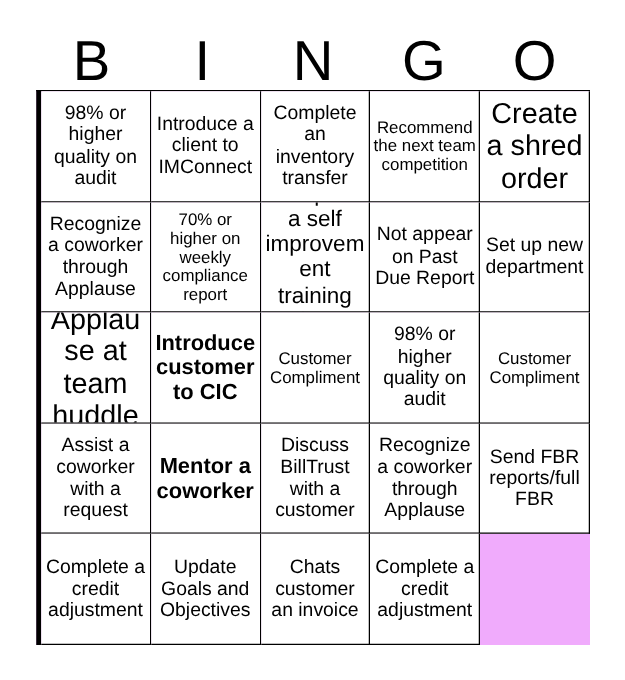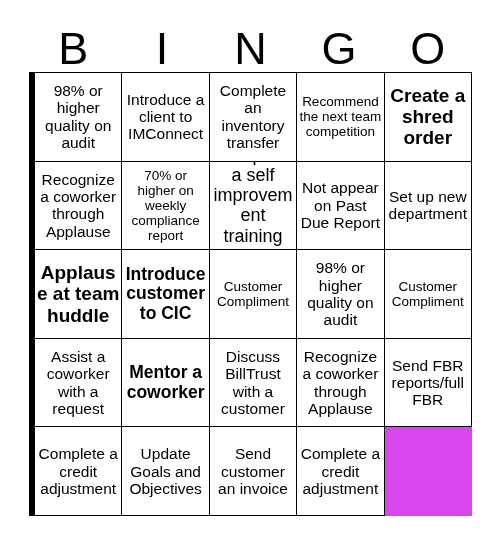--- a/index.html
+++ b/index.html
@@ -45,25 +45,25 @@
 
   
   #bingo-grid {
     position: absolute;
     left: 29px;
     top: 72px;
     width: 443px;
     height: 444px;
     box-sizing: border-box;
     border-top: 1px solid #000000;
-    border-left: 6px solid #000000;
+    border-left: 4px solid #000000;
     display: grid;
     grid-template-columns: repeat(5, 1fr);
     grid-template-rows: repeat(5, 1fr);
-    background: #d946ef;
+    background: #f0abfc;
   }
 
   .bingo-cell {
     box-sizing: border-box;
     border-right: 1px solid #000000;
     border-bottom: 1px solid #000000;
     display: flex;
     align-items: center;
     justify-content: center;
     text-align: center;
@@ -73,21 +73,21 @@
   }
   .cell-text {
     display: block;
     width: 100%;
     line-height: 1.12;
     word-wrap: break-word;
     hyphens: none;
   }
 
   
-  .fs-xl  { font-size: 19px; font-weight: bold; }
+  .fs-xl  { font-size: 23px; }
   .fs-lg  { font-size: 17.5px; font-weight: bold; }
   .fs-md  { font-size: 15.5px; }
   .fs-sm  { font-size: 13.5px; }
   .fs-xs  { font-size: 18px; }
 </style>
 </head>
 <body>
 
 <div id="bingo-card">
 
@@ -165,20 +165,20 @@
     <div class="bingo-cell">
       <span class="cell-text fs-md">Send FBR reports/full FBR</span>
     </div>
     <div class="bingo-cell">
       <span class="cell-text fs-md">Complete a credit adjustment</span>
     </div>
     <div class="bingo-cell">
       <span class="cell-text fs-md">Update Goals and Objectives</span>
     </div>
     <div class="bingo-cell">
-      <span class="cell-text fs-md">Send customer an invoice</span>
+      <span class="cell-text fs-md">Chats customer an invoice</span>
     </div>
     <div class="bingo-cell">
       <span class="cell-text fs-md">Complete a credit adjustment</span>
     </div>
 
   </div>
 </div>
 
 </body></html>

